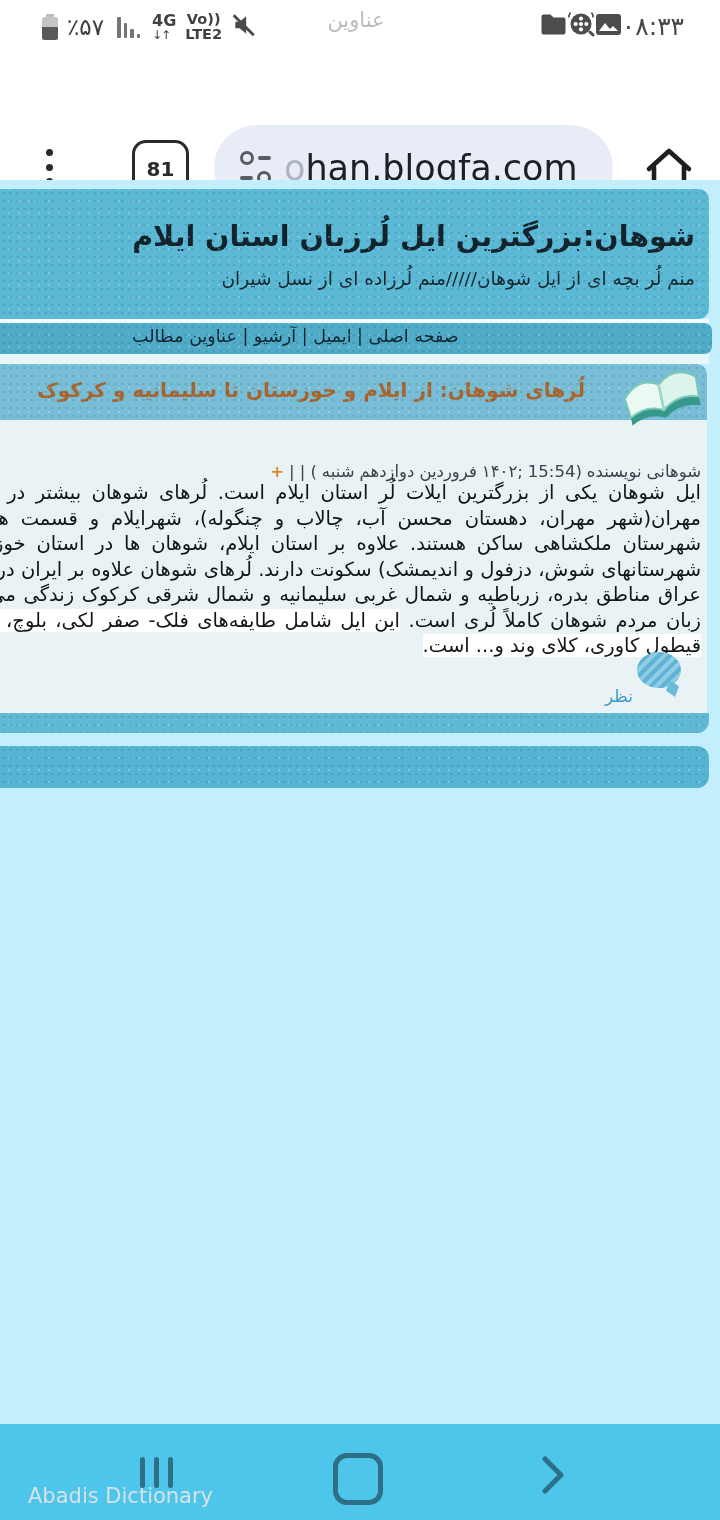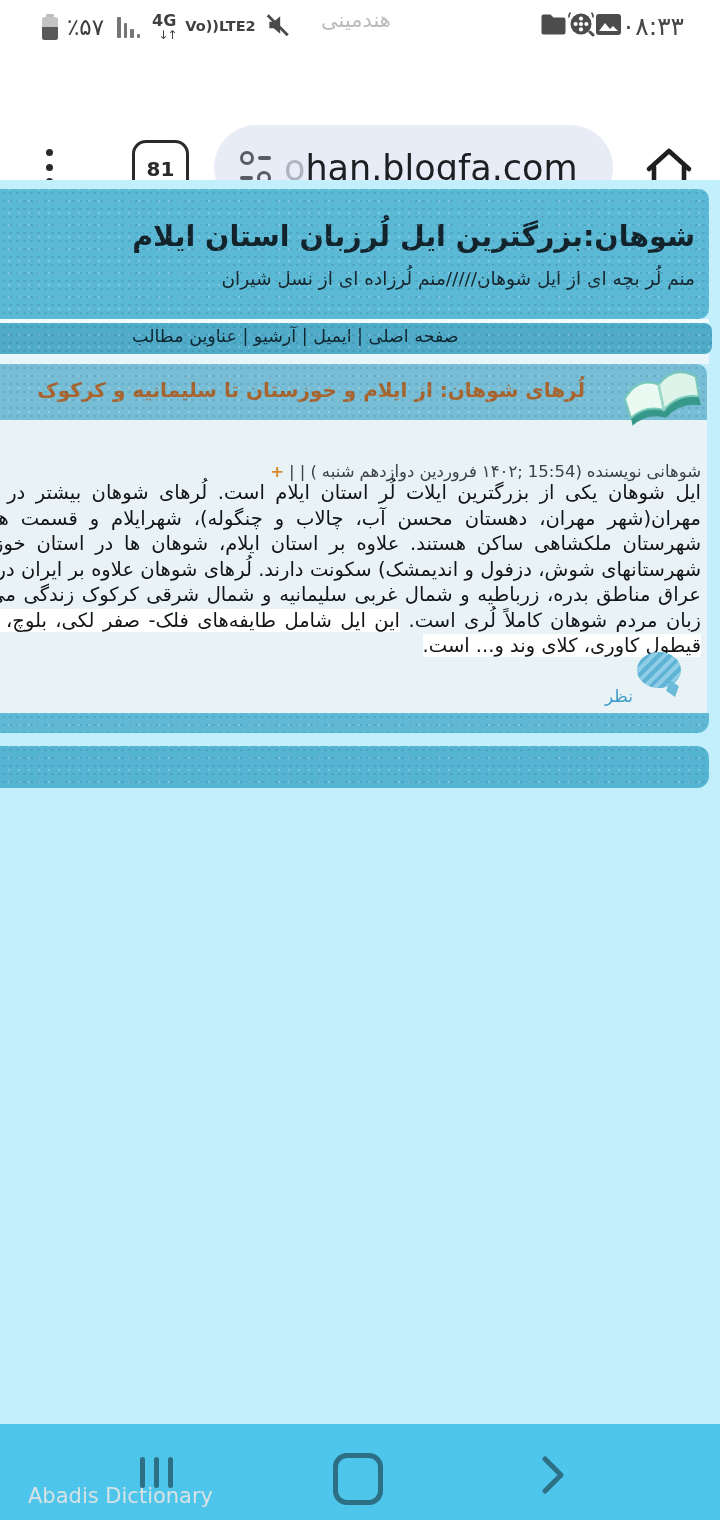--- a/index.html
+++ b/index.html
@@ -8,24 +8,24 @@
 
   
   .statusbar{position:absolute;left:0;top:0;width:712px;height:52px;background:#fff;}
   .sb-left{position:absolute;left:42px;top:9px;display:flex;align-items:center;gap:9px;height:36px;}
   .bat{display:flex;flex-direction:column;align-items:center;}
   .bat-cap{width:8px;height:3px;background:#bdbdbd;border-radius:1px;}
   .bat-body{width:16px;height:23px;border-radius:2.5px;background:linear-gradient(to top,#595959 58%,#c4c4c4 58%);}
   .sb-pct{font-size:23px;color:#3e3e3e;}
   .sig{display:flex;align-items:flex-end;gap:3px;height:22px;margin-left:4px;}
   .sig i{display:block;width:3.5px;background:#757575;border-radius:1px;}
-  .fourg{display:flex;flex-direction:column;align-items:flex-end;line-height:1;margin-left:3px;}
+  .fourg{display:flex;flex-direction:column;align-items:flex-start;line-height:1;margin-left:3px;}
   .fourg .t{font-size:16px;font-weight:700;color:#414141;}
   .fourg .a{font-size:12px;color:#414141;letter-spacing:-1px;}
-  .volte{display:flex;flex-direction:row;align-items:center;line-height:1.05;}
+  .volte{display:flex;flex-direction:column;align-items:center;line-height:1.05;}
   .volte span{font-size:14.5px;font-weight:700;color:#414141;}
   .sb-center{position:absolute;left:0;right:0;top:8px;text-align:center;font-size:21px;color:#bcbcbc;}
   .sb-right{position:absolute;right:28px;top:10px;display:flex;align-items:center;gap:0;}
   .sb-time{font-size:25px;color:#474747;}
 
   
   .toolbar{position:absolute;left:0;top:52px;width:720px;height:128px;background:#fff;}
   .kebab{position:absolute;left:46px;top:97px;display:flex;flex-direction:column;gap:7.5px;cursor:pointer;}
   .kebab i{width:7px;height:7px;border-radius:50%;background:#2a2a2a;}
   .tabbox{position:absolute;left:132px;top:88px;width:51px;height:51px;border:3.5px solid #2a2a2a;border-radius:14px;
@@ -113,21 +113,21 @@
         <span>Vo))</span>
         <span>LTE2</span>
       </span>
       <span>
         <svg width="26" height="26" viewBox="0 0 24 24">
           <path d="M4 9h4l6-5v16l-6-5H4z" fill="#4a4a4a"></path>
           <line x1="2.5" y1="3" x2="21" y2="21.5" stroke="#4a4a4a" stroke-width="2.6"></line>
         </svg>
       </span>
     </div>
-    <div class="sb-center">هندمینی</div>
+    <div class="sb-center">عناوین</div>
     <div class="sb-right">
       <span>
         <svg width="27" height="23" viewBox="0 0 27 23">
             <path d="M1.5 3.5a2 2 0 0 1 2-2h7l3 3h10a2 2 0 0 1 2 2v13a2 2 0 0 1-2 2h-20a2 2 0 0 1-2-2z" fill="#4c4c4c"></path>
           </svg>
       </span>
       <span>
         <svg width="28" height="28" viewBox="0 0 28 28">
           <circle cx="14" cy="14" r="10.5" fill="#4c4c4c"></circle>
           <circle cx="14" cy="14" r="2.1" fill="#fff"></circle>

